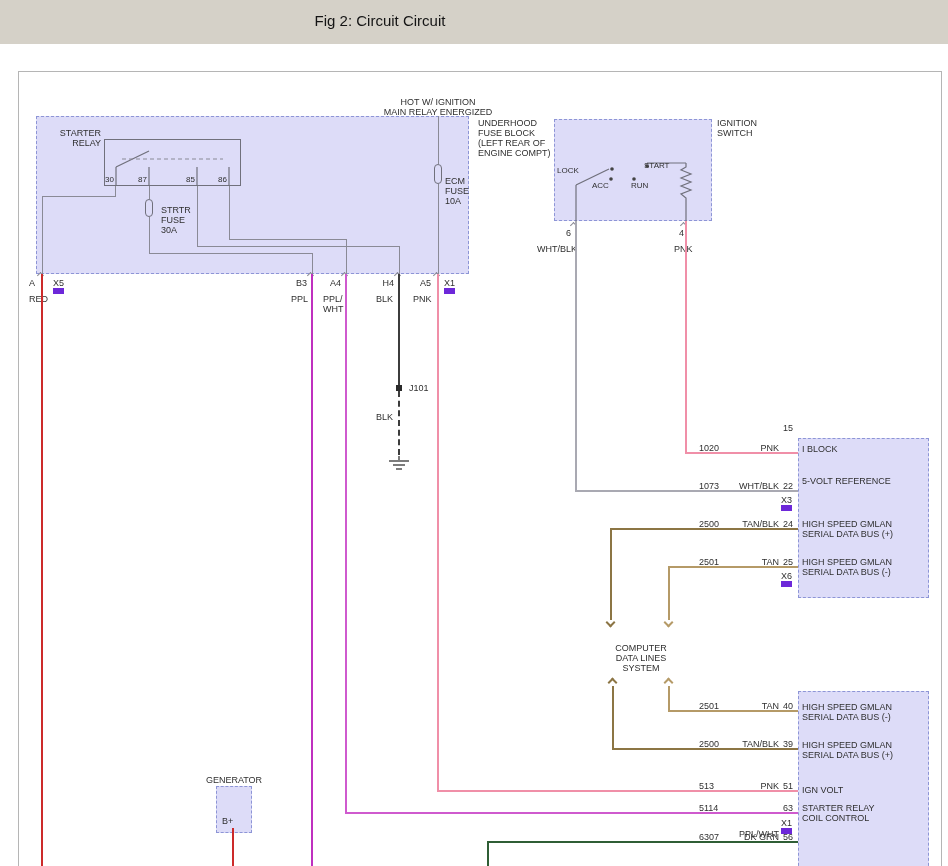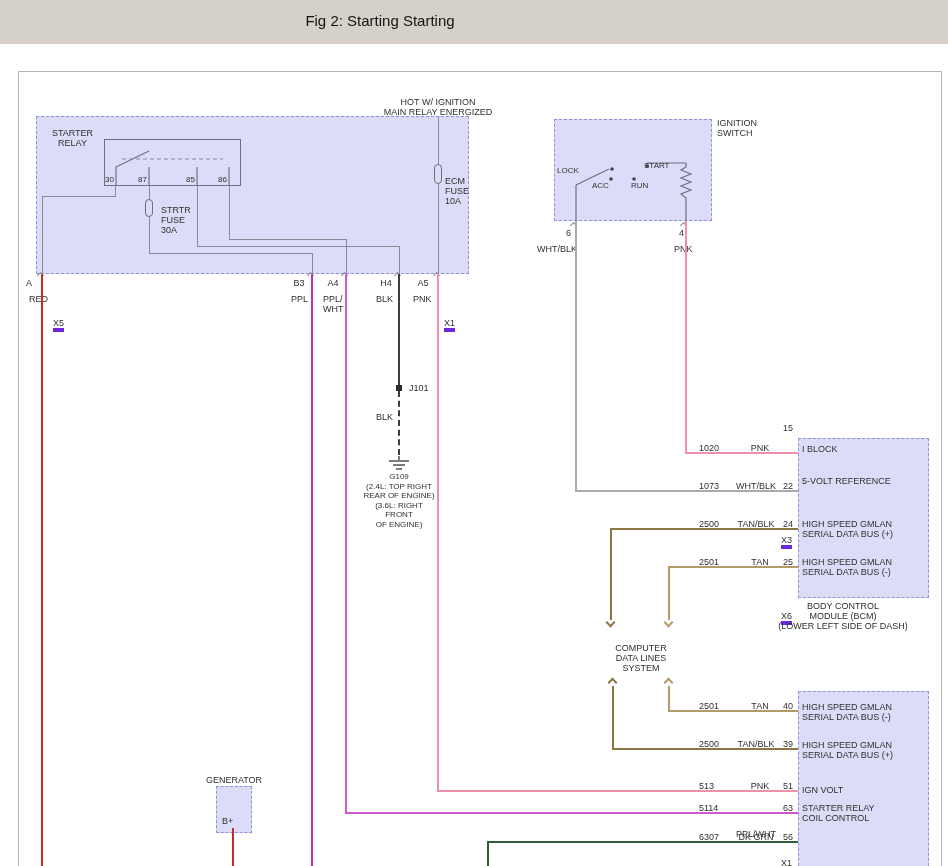--- a/index.html
+++ b/index.html
@@ -7,43 +7,47 @@
               font-family:"Liberation Sans","DejaVu Sans",sans-serif; }
   .hdr { position:absolute; left:0; top:0; width:948px; height:44px; background:#d5d1c8; }
   .hdr-title { position:absolute; left:0; top:12px; width:760px; text-align:center; font-size:15px; color:#141414; }
   #canvas { position:absolute; left:18px; top:71px; width:924px; height:800px; border:1px solid #b5b5b5;
             background:#fff; overflow:hidden; }
   .box  { position:absolute; background:#dddcf8; border:1px dashed #8d95d6; }
   .sbox { position:absolute; border:1px solid #70707c; }
   .lbl  { position:absolute; font-size:9px; line-height:10px; color:#2f2f2f; white-space:pre-line; }
   .s8   { font-size:8px; line-height:9.5px; }
   .ctr  { text-align:center; }
-  .rt   { text-align:center; }
+  .rt   { text-align:right; }
   .ln   { position:absolute; }
-  .un   { border-bottom:4px solid #6d28d9;margin-top:40px; }
+  .un   { border-bottom:6px solid #6d28d9; }
   .chv  { position:absolute; width:7px; height:7px; border-style:solid; border-width:0 2px 2px 0; }
   .mk   { position:absolute; width:5px; height:5px; border-style:solid; border-width:0 1px 1px 0;
           border-color:#8a8a96; transform:rotate(225deg); }
   .fuse { position:absolute; width:8px; border:1px solid #70707c; border-radius:4px; background:#dddcf8; }
   .dashv{ position:absolute; width:0; border-left:2px dashed #3c3c3c; }
   .sq   { position:absolute; width:6px; height:6px; background:#2b2b2b; }
   svg   { position:absolute; overflow:visible; }
 </style>
 </head>
 <body>
 
 <div class="hdr">
-  <div class="hdr-title">Fig 2: Starting Starting</div>
+  <div class="hdr-title">Fig 2: Circuit Circuit</div>
 </div>
 
 <div id="canvas">
 
   <div class="box" style="left:17px;top:44px;width:433px;height:158px"></div>
   <div class="lbl ctr" style="left:352px;top:25px;width:134px">HOT W/ IGNITION
 MAIN RELAY ENERGIZED</div>
+  <div class="lbl" style="left:459px;top:46px;width:92px">UNDERHOOD
+FUSE BLOCK
+(LEFT REAR OF
+ENGINE COMPT)</div>
   <div class="lbl rt" style="left:25px;top:56px;width:57px">STARTER
 RELAY</div>
 
   <div class="sbox" style="left:85px;top:67px;width:137px;height:47px"></div>
   <svg style="left:85px;top:67px" width="137" height="47">
     <line x1="12" y1="28" x2="12" y2="47" stroke="#70707c" stroke-width="1.2"></line>
     <line x1="45" y1="28" x2="45" y2="47" stroke="#70707c" stroke-width="1.2"></line>
     <line x1="93" y1="28" x2="93" y2="47" stroke="#70707c" stroke-width="1.2"></line>
     <line x1="125" y1="28" x2="125" y2="47" stroke="#70707c" stroke-width="1.2"></line>
     <line x1="12" y1="28" x2="45" y2="12" stroke="#70707c" stroke-width="1.2"></line>
@@ -112,26 +116,20 @@
   <div class="sq" style="left:377px;top:313px"></div>
   <div class="lbl" style="left:390px;top:311px">J101</div>
   <div class="dashv" style="left:379px;top:319px;height:64px"></div>
   <div class="lbl" style="left:357px;top:340px">BLK</div>
   <svg style="left:367px;top:384px" width="26" height="16">
     <line x1="13" y1="0" x2="13" y2="4" stroke="#444" stroke-width="1.4"></line>
     <line x1="3" y1="5" x2="23" y2="5" stroke="#444" stroke-width="1.4"></line>
     <line x1="7" y1="9" x2="19" y2="9" stroke="#444" stroke-width="1.4"></line>
     <line x1="10" y1="13" x2="16" y2="13" stroke="#444" stroke-width="1.4"></line>
   </svg>
-  <div class="lbl s8 ctr" style="left:340px;top:400px;width:80px">G109
-(2.4L: TOP RIGHT
-REAR OF ENGINE)
-(3.6L: RIGHT
-FRONT
-OF ENGINE)</div>
 
   <div class="box" style="left:535px;top:47px;width:158px;height:102px"></div>
   <div class="lbl" style="left:698px;top:46px">IGNITION
 SWITCH</div>
   <svg style="left:535px;top:47px" width="158" height="102">
     <line x1="22" y1="102" x2="22" y2="66" stroke="#70707c" stroke-width="1.2"></line>
     <line x1="22" y1="66" x2="55" y2="50" stroke="#70707c" stroke-width="1.2"></line>
     <circle cx="58" cy="50" r="1.8" fill="#444"></circle>
     <circle cx="57" cy="60" r="1.8" fill="#444"></circle>
     <circle cx="80" cy="60" r="1.8" fill="#444"></circle>
@@ -174,23 +172,20 @@
 
   <div class="lbl" style="left:680px;top:447px">2500</div>
   <div class="lbl rt" style="left:714px;top:447px;width:46px">TAN/BLK</div>
   <div class="lbl" style="left:764px;top:447px">24</div>
 
   <div class="lbl" style="left:680px;top:485px">2501</div>
   <div class="lbl rt" style="left:722px;top:485px;width:38px">TAN</div>
   <div class="lbl" style="left:764px;top:485px">25</div>
   <div class="lbl un" style="left:762px;top:499px">X6</div>
 
-  <div class="lbl rt" style="left:738px;top:529px;width:172px">BODY CONTROL
-MODULE (BCM)
-(LOWER LEFT SIDE OF DASH)</div>
 
   <div class="ln" style="left:592px;top:456px;width:187px;height:2px;background:#8c7544"></div>
   <div class="ln" style="left:591px;top:456px;width:2px;height:92px;background:#8c7544"></div>
   <div class="ln" style="left:650px;top:494px;width:129px;height:2px;background:#b59a67"></div>
   <div class="ln" style="left:649px;top:494px;width:2px;height:54px;background:#b59a67"></div>
   <div class="chv" style="left:588px;top:547px;border-color:#8c7544;transform:rotate(45deg)"></div>
   <div class="chv" style="left:646px;top:547px;border-color:#b59a67;transform:rotate(45deg)"></div>
 
   <div class="lbl ctr" style="left:578px;top:571px;width:88px">COMPUTER
 DATA LINES

